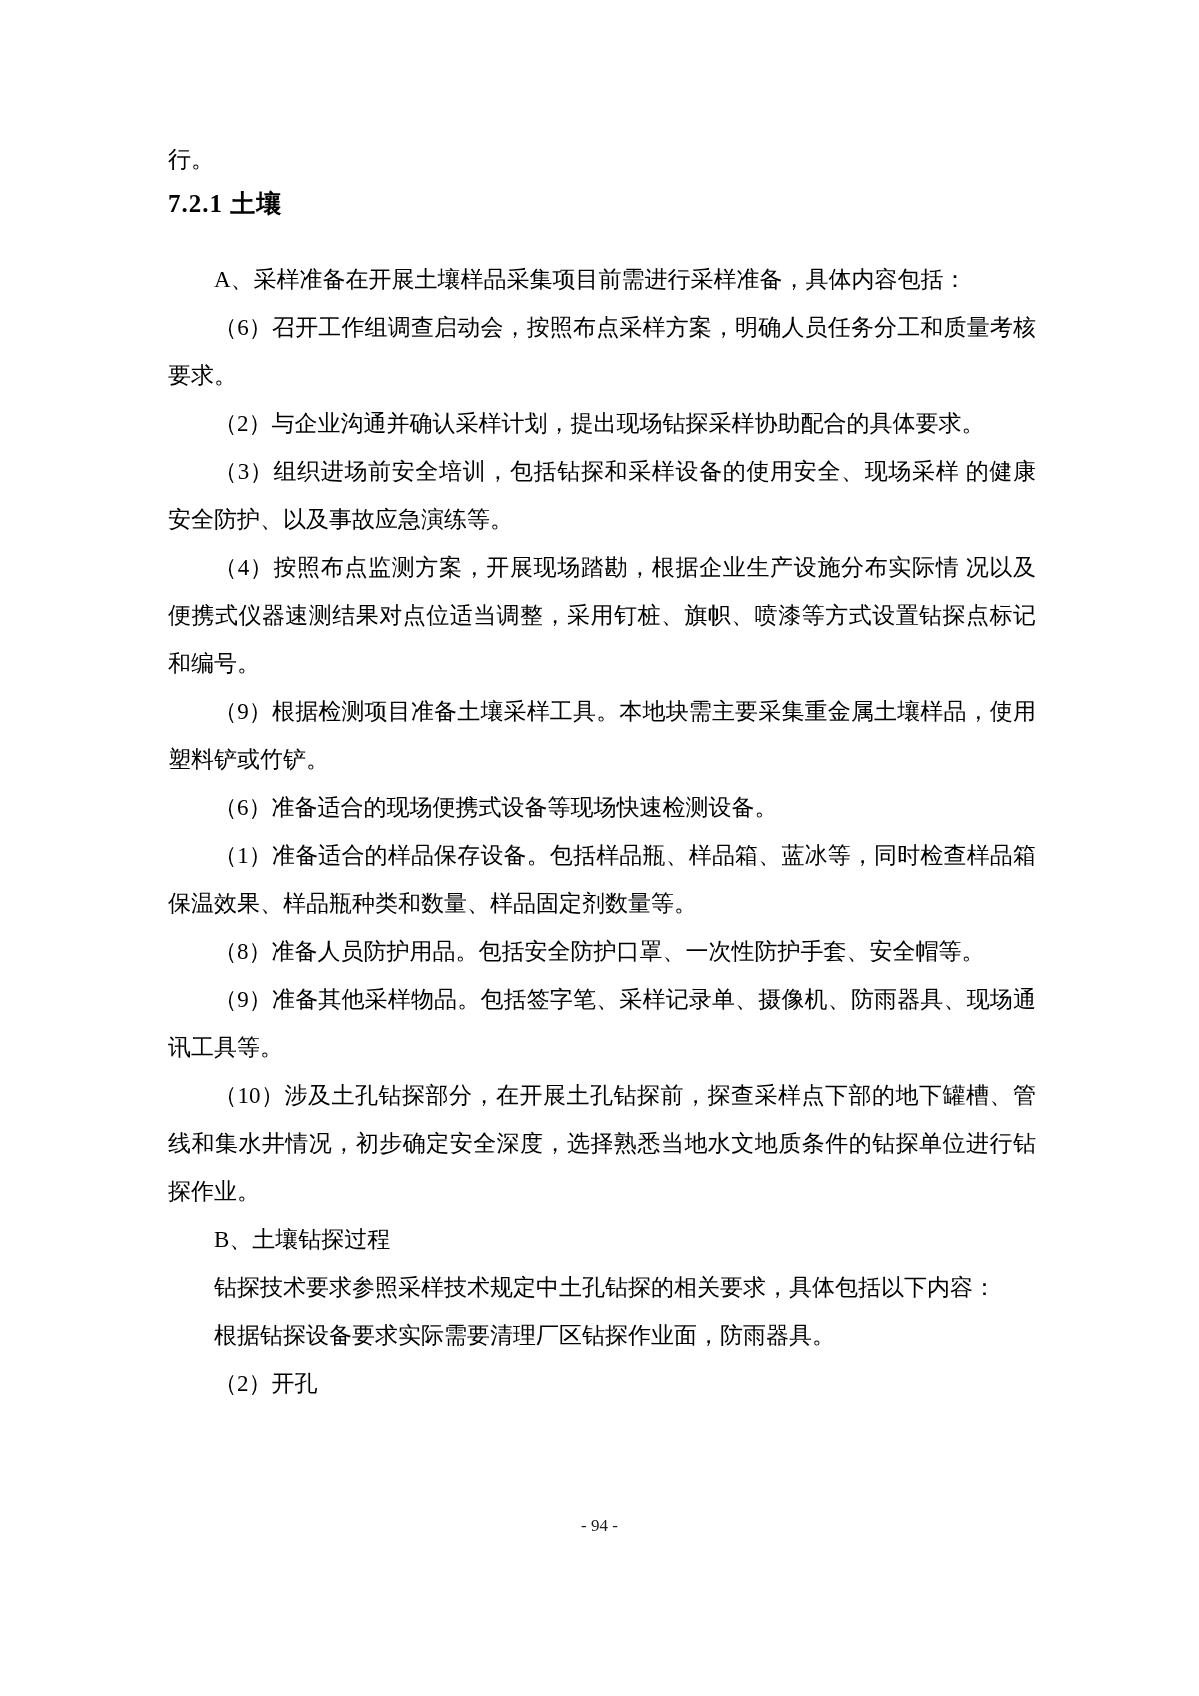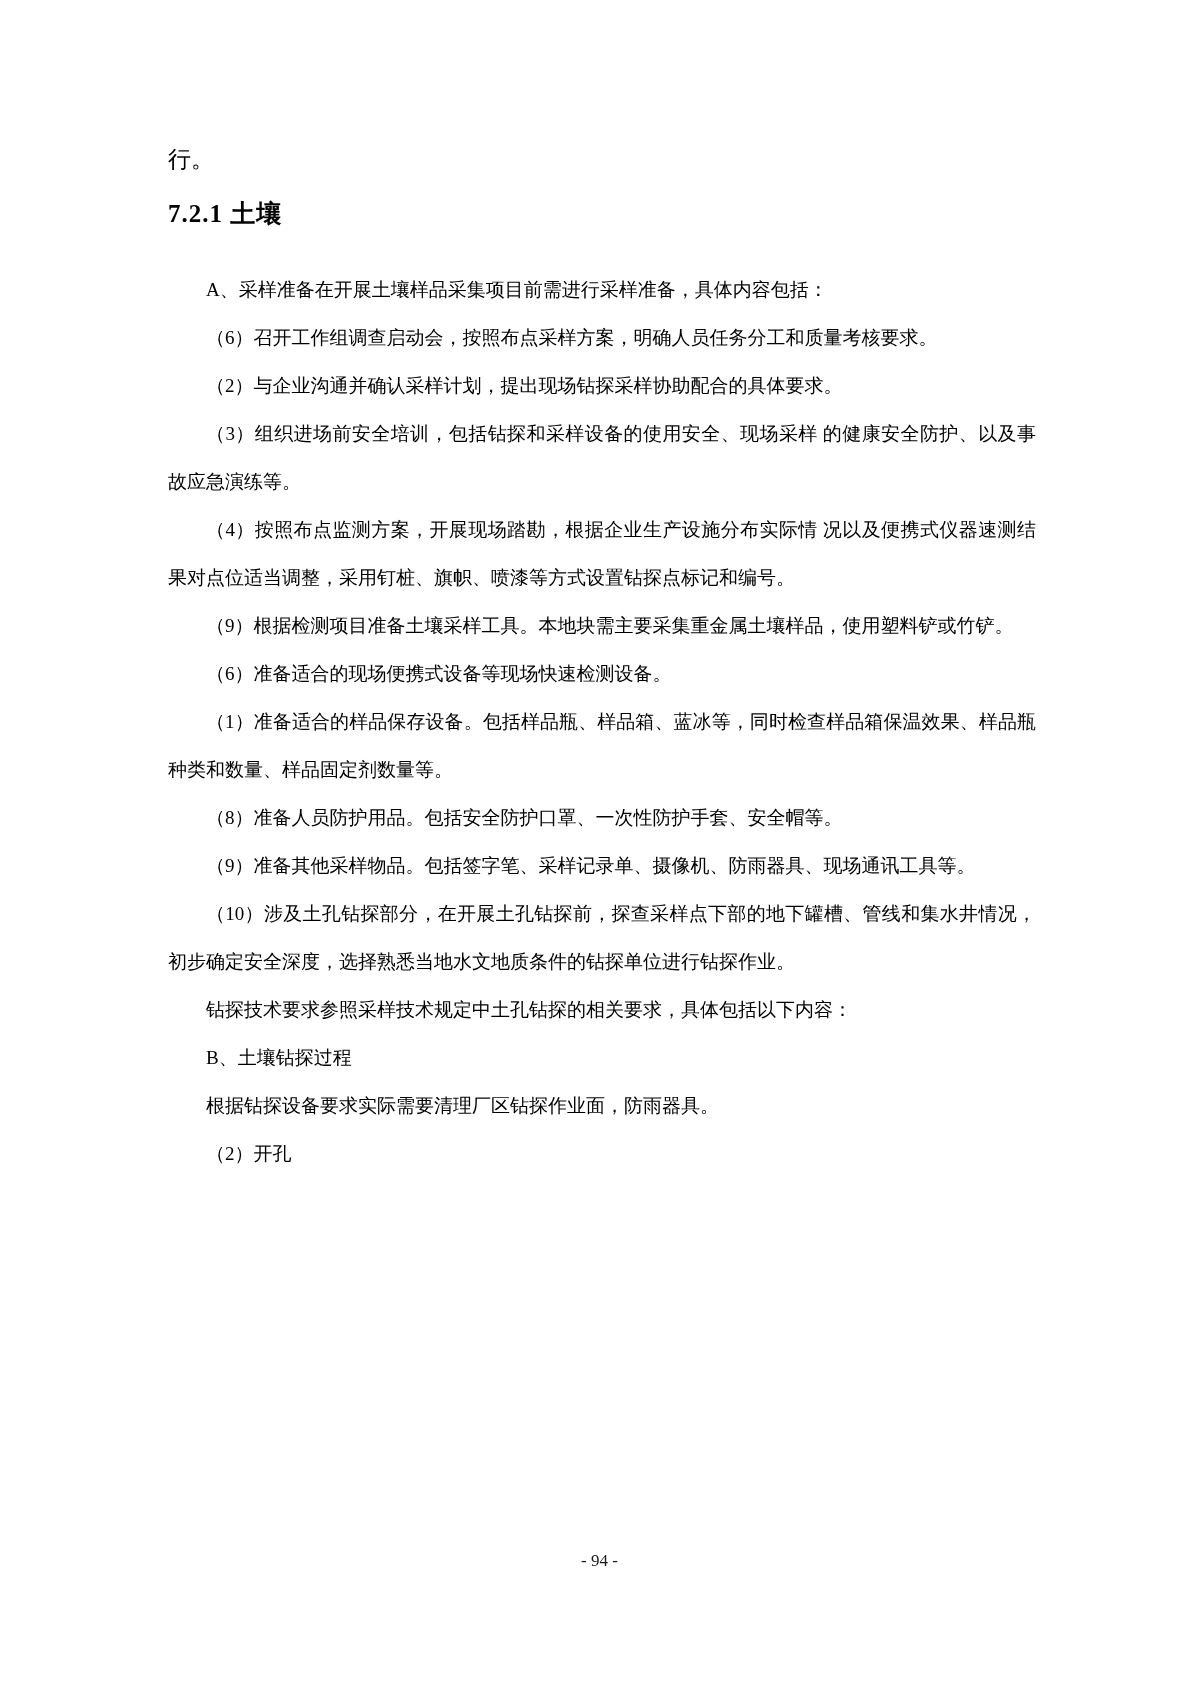--- a/index.html
+++ b/index.html
@@ -26,41 +26,40 @@
   }
 
   .cont-line {
     font-size: 23px;
     line-height: 48px;
     text-align: justify;
     color: #000000;
   }
 
   .section-heading {
-    margin-top: 10px;
     font-size: 25px;
     font-weight: bold;
     line-height: 40px;
     margin-bottom: 32px;
     letter-spacing: 1px;
     color: #000000;
   }
 
   .body-paragraph {
-    font-size: 19px;
+    font-size: 23px;
     line-height: 48px;
     text-align: justify;
     text-indent: 2em;
     color: #000000;
     word-break: break-all;
   }
 
   .page-footer {
     position: absolute;
-    top: 1549px;
+    top: 1514px;
     left: 0;
     width: 100%;
     text-align: center;
     font-size: 17px;
     line-height: 24px;
     color: #1a1a1a;
   }
 </style>
 </head>
 <body>
@@ -77,22 +76,22 @@
     <p class="body-paragraph">（6）召开工作组调查启动会，按照布点采样方案，明确人员任务分工和质量考核要求。</p>
     <p class="body-paragraph">（2）与企业沟通并确认采样计划，提出现场钻探采样协助配合的具体要求。</p>
     <p class="body-paragraph">（3）组织进场前安全培训，包括钻探和采样设备的使用安全、现场采样 的健康安全防护、以及事故应急演练等。</p>
     <p class="body-paragraph">（4）按照布点监测方案，开展现场踏勘，根据企业生产设施分布实际情 况以及便携式仪器速测结果对点位适当调整，采用钉桩、旗帜、喷漆等方式设置钻探点标记和编号。</p>
     <p class="body-paragraph">（9）根据检测项目准备土壤采样工具。本地块需主要采集重金属土壤样品，使用塑料铲或竹铲。</p>
     <p class="body-paragraph">（6）准备适合的现场便携式设备等现场快速检测设备。</p>
     <p class="body-paragraph">（1）准备适合的样品保存设备。包括样品瓶、样品箱、蓝冰等，同时检查样品箱保温效果、样品瓶种类和数量、样品固定剂数量等。</p>
     <p class="body-paragraph">（8）准备人员防护用品。包括安全防护口罩、一次性防护手套、安全帽等。</p>
     <p class="body-paragraph">（9）准备其他采样物品。包括签字笔、采样记录单、摄像机、防雨器具、现场通讯工具等。</p>
     <p class="body-paragraph">（10）涉及土孔钻探部分，在开展土孔钻探前，探查采样点下部的地下罐槽、管线和集水井情况，初步确定安全深度，选择熟悉当地水文地质条件的钻探单位进行钻探作业。</p>
+    <p class="body-paragraph">B、土壤钻探过程</p>
     <p class="body-paragraph">钻探技术要求参照采样技术规定中土孔钻探的相关要求，具体包括以下内容：</p>
-    <p class="body-paragraph">B、土壤钻探过程</p>
     <p class="body-paragraph">根据钻探设备要求实际需要清理厂区钻探作业面，防雨器具。</p>
     <p class="body-paragraph">（2）开孔</p>
 
   </div>
 
   <div class="page-footer">- 94 -</div>
 
 </div>
 
 </body></html>

